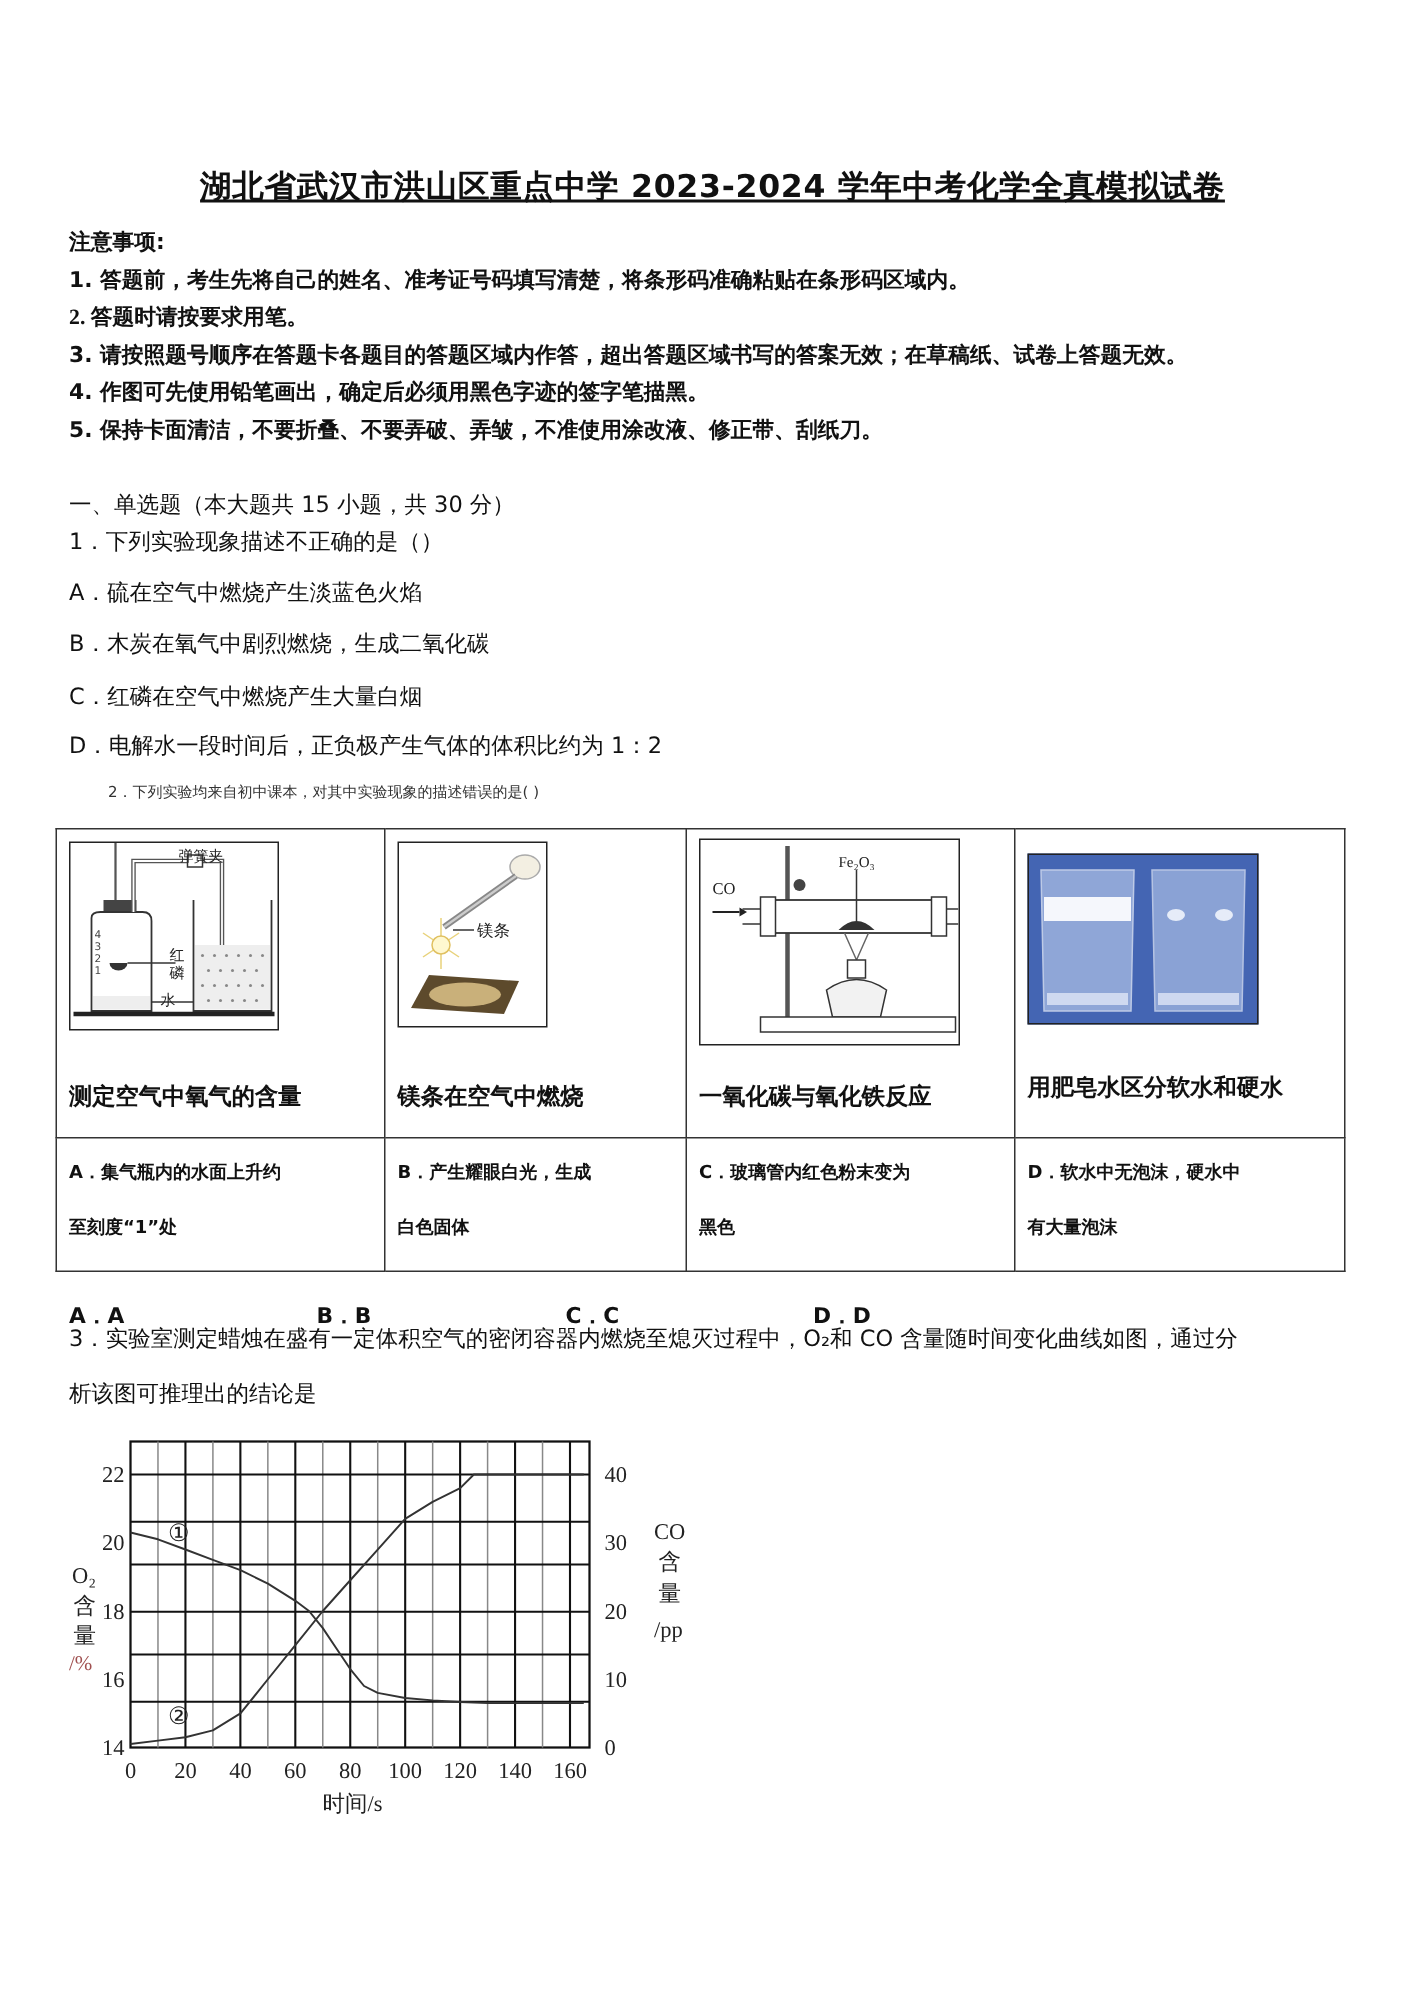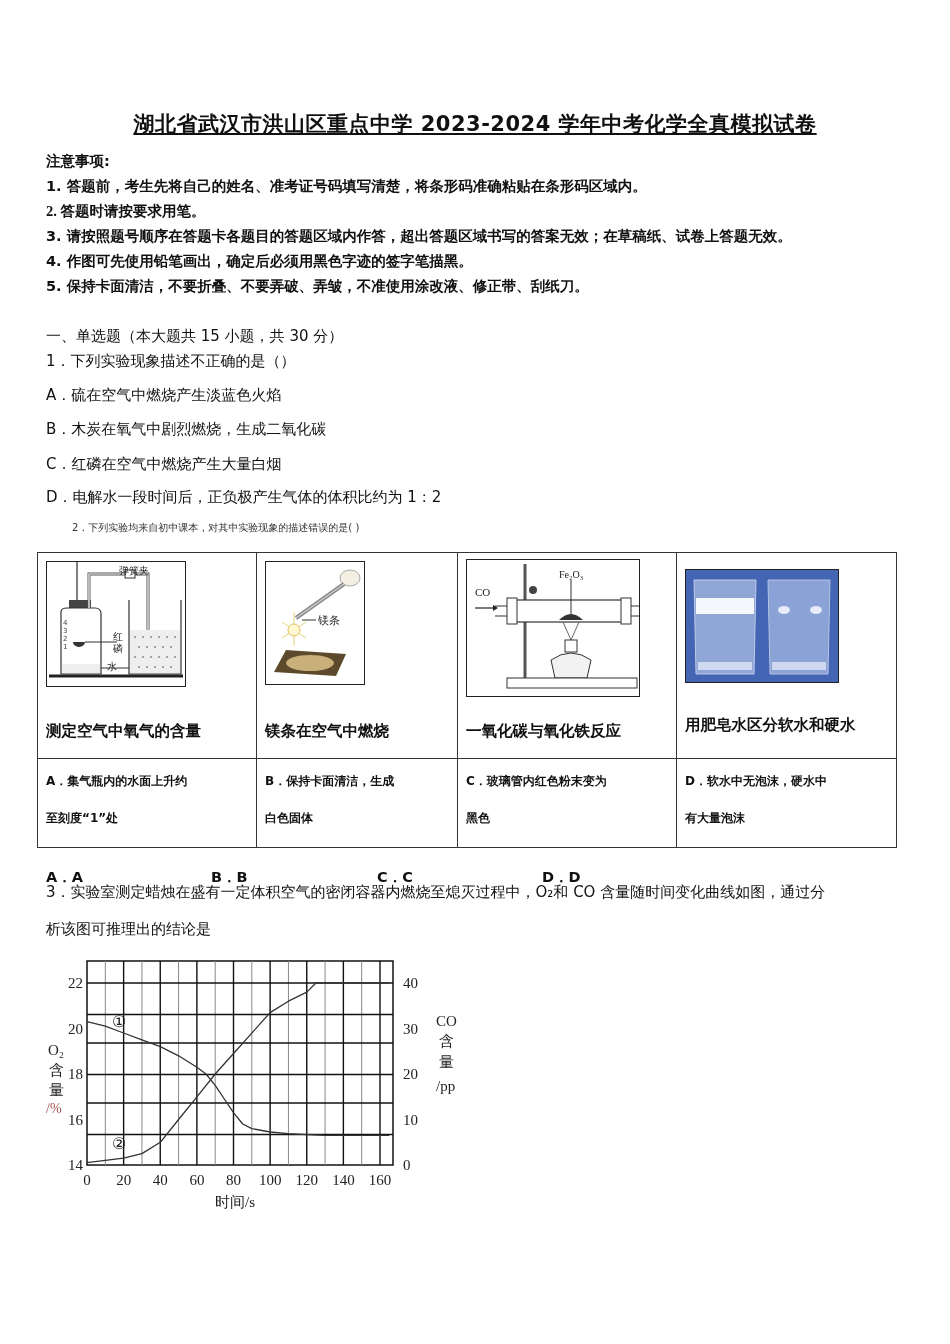--- a/index.html
+++ b/index.html
@@ -168,21 +168,21 @@
         <div class="caption" style="bottom:22px;">用肥皂水区分软水和硬水</div>
       </div>
     </td>
   </tr>
   <tr>
     <td class="cell-bot">
       <div>A．集气瓶内的水面上升约</div>
       <div>至刻度“1”处</div>
     </td>
     <td class="cell-bot">
-      <div>B．保持卡面清洁，生成</div>
+      <div>B．产生耀眼白光，生成</div>
       <div>白色固体</div>
     </td>
     <td class="cell-bot">
       <div>C．玻璃管内红色粉末变为</div>
       <div>黑色</div>
     </td>
     <td class="cell-bot">
       <div>D．软水中无泡沫，硬水中</div>
       <div>有大量泡沫</div>
     </td>

